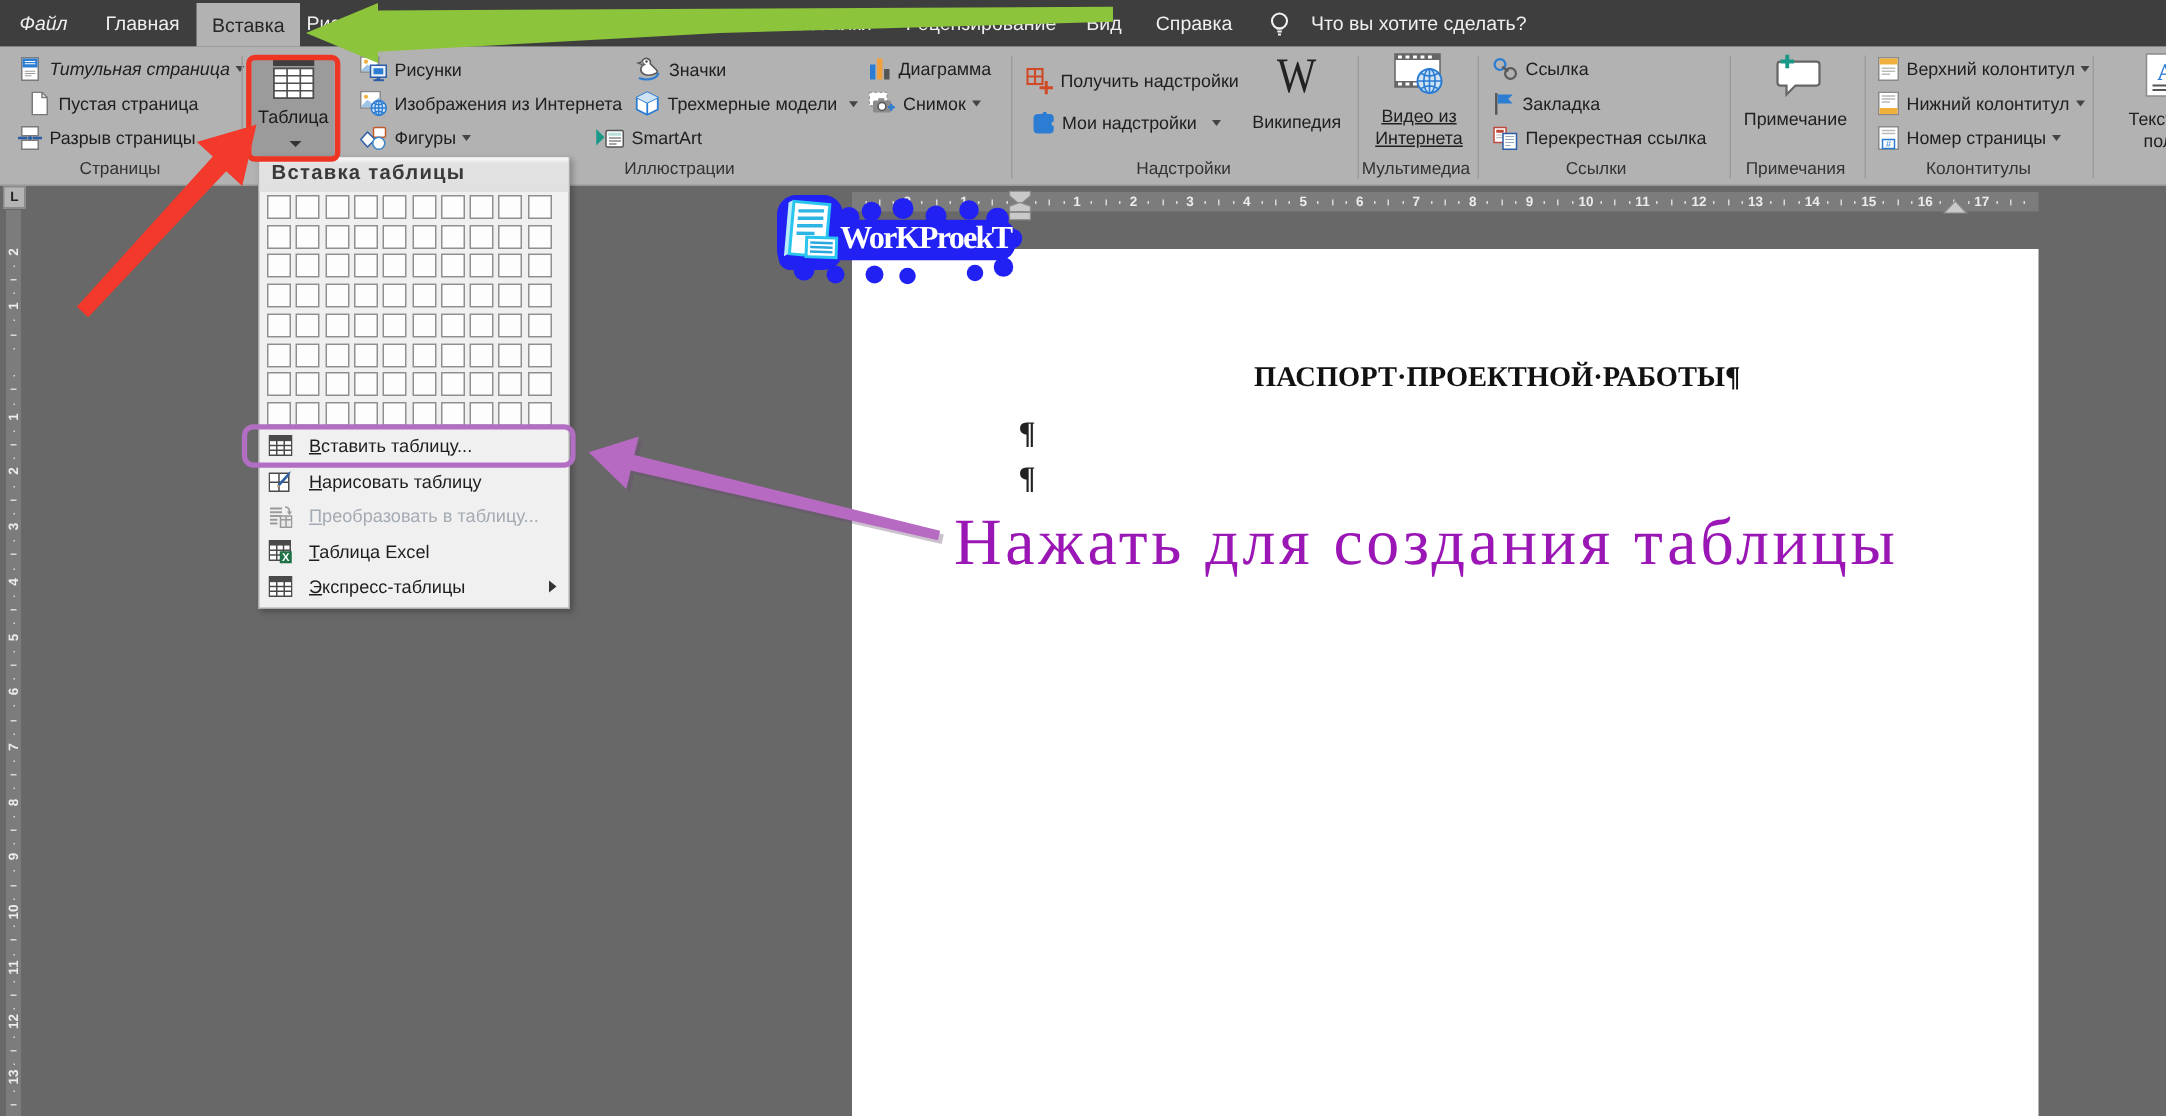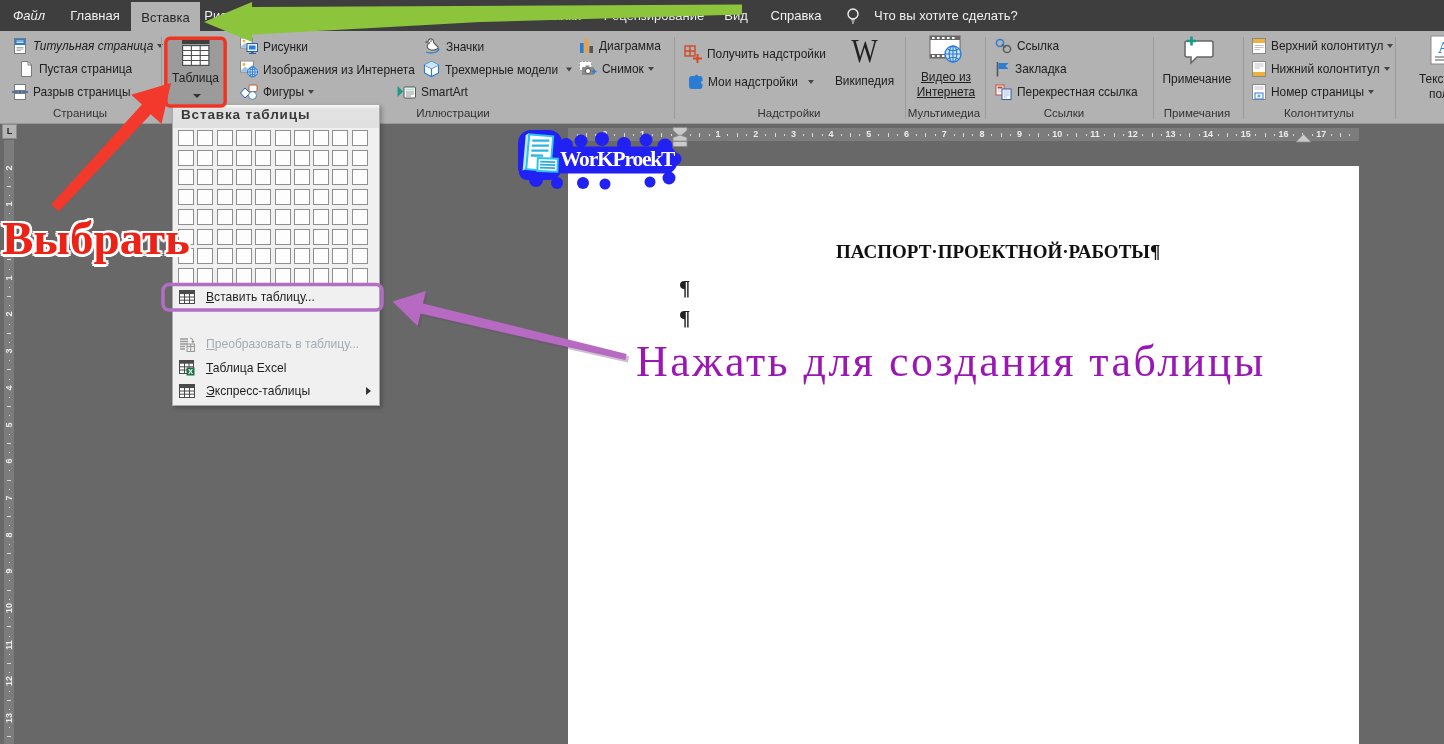--- a/index.html
+++ b/index.html
@@ -558,20 +558,29 @@
         <div class="sq" style="left: 173.7px; top: 137.9px;"></div>
       </div>
     <div class="mitem" style="top:180px;">
       <svg class="mic" viewBox="0 0 16 16">
           <rect x="0.5" y="1.5" width="15" height="13" fill="#fff" stroke="#4a4a4a"></rect>
           <rect x="0.5" y="1.5" width="15" height="3.6" fill="#4a4a4a"></rect>
           <path d="M0.5 8 H15.5 M0.5 11.2 H15.5 M5.5 1.5 V14.5 M10.5 1.5 V14.5" stroke="#4a4a4a" fill="none"></path>
         </svg>
       <span class="mtext"><u>В</u>ставить таблицу...</span>
       </div>
+    <div class="mitem" style="top:203.5px;">
+      <svg class="mic" viewBox="0 0 16 16">
+          <rect x="0.5" y="2.5" width="13" height="12" fill="#fff" stroke="#4a4a4a"></rect>
+          <path d="M0.5 8.5 H13.5 M7 2.5 V14.5" stroke="#4a4a4a" fill="none"></path>
+          <path d="M6 10 L12.5 3 L15 1 L13.5 4.5 L7.5 11 Z" fill="#2e5fa3"></path>
+          <path d="M6 10 L7.5 11 L5.5 12 Z" fill="#d8a96e"></path>
+        </svg>
+      <span class="mtext"><u>Н</u>арисовать таблицу</span>
+      </div>
     <div class="mitem disabled" style="top:227px;">
       <svg class="mic" viewBox="0 0 16 16">
           <path d="M1 3 H9 M1 5.5 H9 M1 8 H9 M1 10.5 H6 M1 13 H6" stroke="#9a9a9a" stroke-width="1.3" fill="none"></path>
           <rect x="8" y="8" width="7.5" height="7.5" fill="#e8e8e8" stroke="#9a9a9a"></rect>
           <path d="M8 10.5 H15.5 M11.7 8 V15.5" stroke="#9a9a9a" fill="none"></path>
           <path d="M11 2 q3 0 3 3.5" stroke="#9a9a9a" fill="none"></path>
           <path d="M12.2 5 L14 7.5 L15.6 5 Z" fill="#9a9a9a"></path>
         </svg>
       <span class="mtext"><u>П</u>реобразовать в таблицу...</span>
       </div>
@@ -589,21 +598,20 @@
       <svg class="mic" viewBox="0 0 16 16">
           <rect x="0.5" y="1.5" width="15" height="13" fill="#fff" stroke="#4a4a4a"></rect>
           <rect x="0.5" y="1.5" width="15" height="3.6" fill="#4a4a4a"></rect>
           <path d="M0.5 8 H15.5 M0.5 11.2 H15.5 M5.5 1.5 V14.5 M10.5 1.5 V14.5" stroke="#4a4a4a" fill="none"></path>
         </svg>
       <span class="mtext"><u>Э</u>кспресс-таблицы</span>
         <span class="subarrow"></span>
       </div>
   </div>
 
-  <div id="vybrat">Выбрать</div>
   <svg id="overlay" class="abs" style="left:0;top:0;z-index:30;pointer-events:none;will-change:transform;" width="1444" height="744" viewBox="0 0 1444 744">
 
     <g fill="#c9c9c9" stroke="#8a8a8a" stroke-width="0.8">
       <path d="M673 127.5 h14 v3 l-7 6 l-7 -6 z"></path>
       <path d="M673 137.5 l7 -2.5 l7 2.5 v3.5 h-14 z"></path>
       <rect x="673" y="141.5" width="14" height="5"></rect>
       <path d="M1296 142 l7.5 -8 l7.5 8 z"></path>
     </g>
 
     <path d="M204 22 L252 2 L252 7 L742 4.5 L742 14.5 L480 22 L252 34.5 L252 42 Z" fill="#8cc43c"></path>

